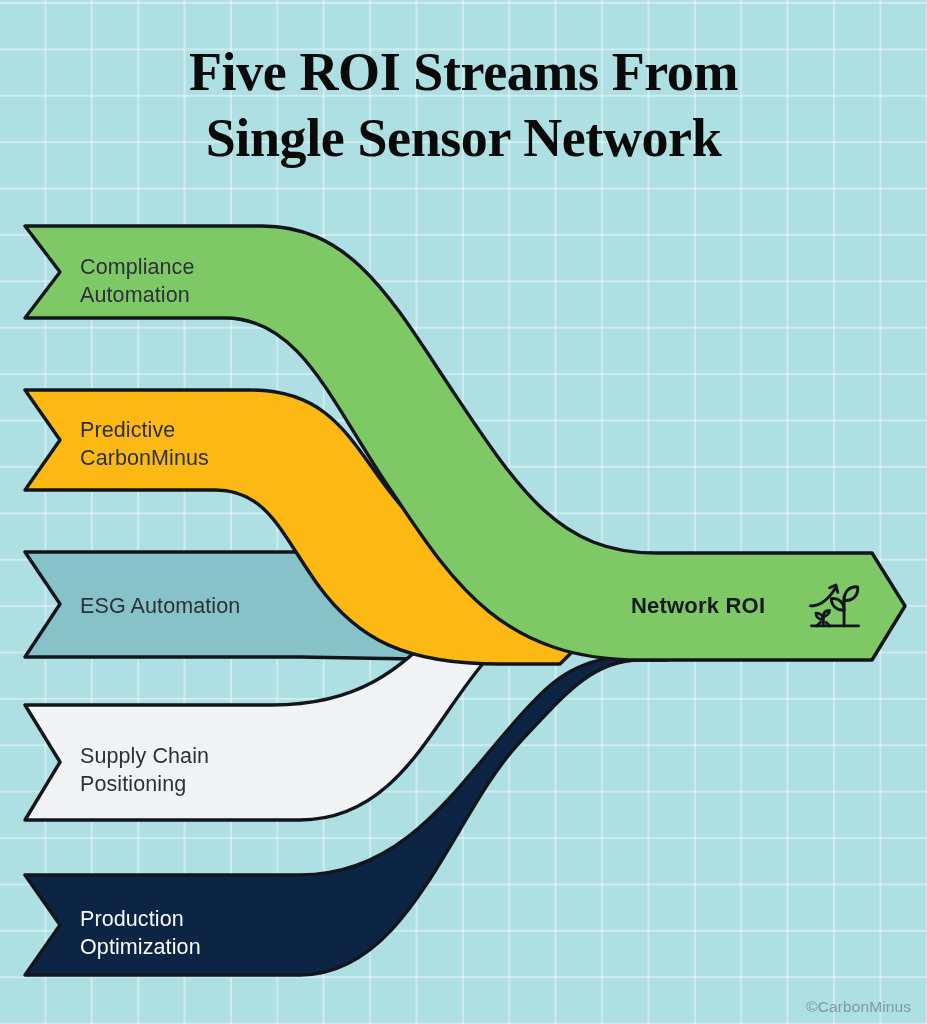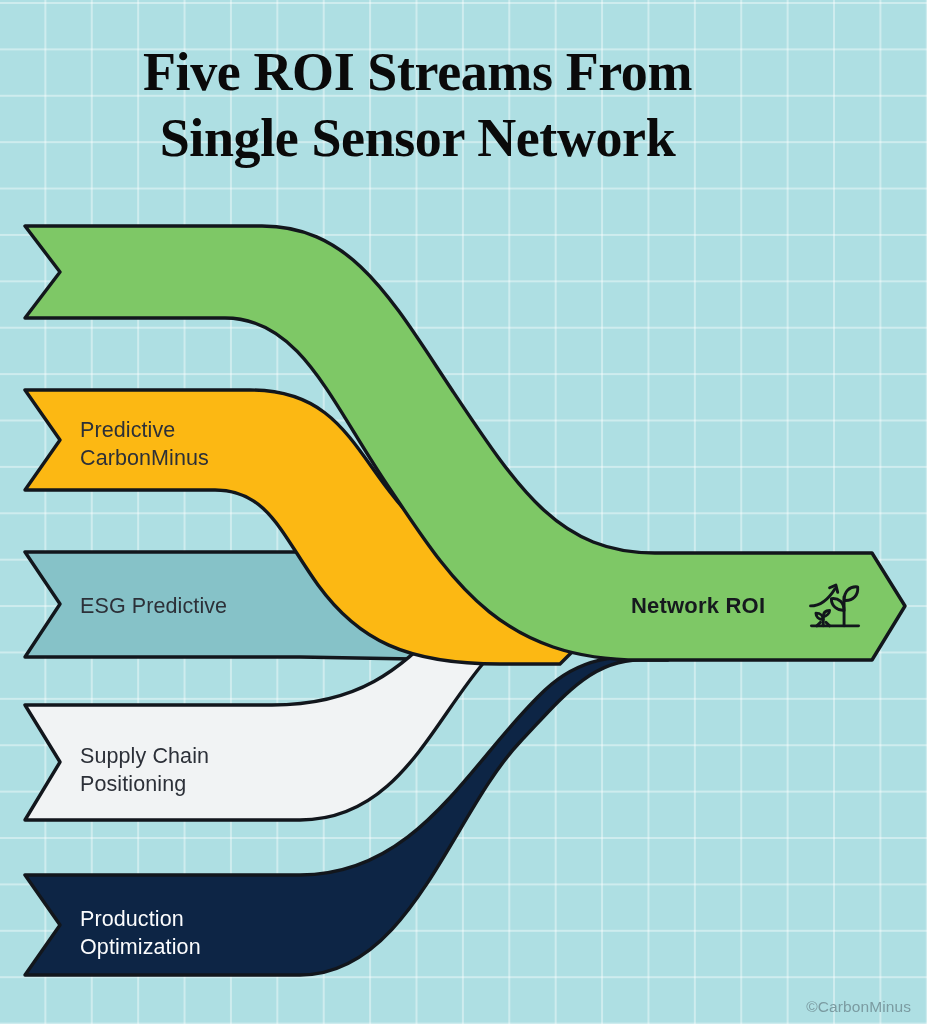--- a/index.html
+++ b/index.html
@@ -26,21 +26,21 @@
       linear-gradient(to right, rgba(255,255,255,0.40) 0 1.5px, transparent 1.5px),
       linear-gradient(to bottom, rgba(255,255,255,0.40) 0 1.5px, transparent 1.5px);
     background-size: 46.4px 46.4px;
     background-position: -2px 2px;
     pointer-events: none;
   }
   #title {
     position: absolute;
     left: 0;
     top: 40px;
-    width: 835px;
+    width: 927px;
     text-align: center;
     font-family: "Liberation Serif", serif;
     font-weight: 700;
     font-size: 54px;
     line-height: 1.22;
     letter-spacing: -0.4px;
     color: #0a0a0a;
     white-space: pre-line;
   }
   #flowsvg {
@@ -153,25 +153,27 @@
              L872,553
              L905,606
              L872,660
              L640,660
              C 498,660 450,578 388,486
              C 330,400 300,318 225,318
              L25,318
              L60,272 Z"></path>
   </svg>
 
+  <div class="flow-label dark-text" style="left:80px; top:254px;">Compliance
+Automation</div>
 
   <div class="flow-label dark-text" style="left:80px; top:417px;">Predictive
 CarbonMinus</div>
 
-  <div class="flow-label dark-text" style="left:80px; top:593px;">ESG Predictive</div>
+  <div class="flow-label dark-text" style="left:80px; top:593px;">ESG Automation</div>
 
   <div class="flow-label light-text" style="left:80px; top:906px;">Production
 Optimization</div>
 
   <div class="flow-label dark-text" style="left:80px; top:743px;">Supply Chain
 Positioning</div>
 
   <div id="roi-label">Network ROI</div>
 
   <svg id="roi-icon" viewBox="0 0 64 64" fill="none" stroke="#12161c" stroke-width="3.2" stroke-linecap="round" stroke-linejoin="round">

